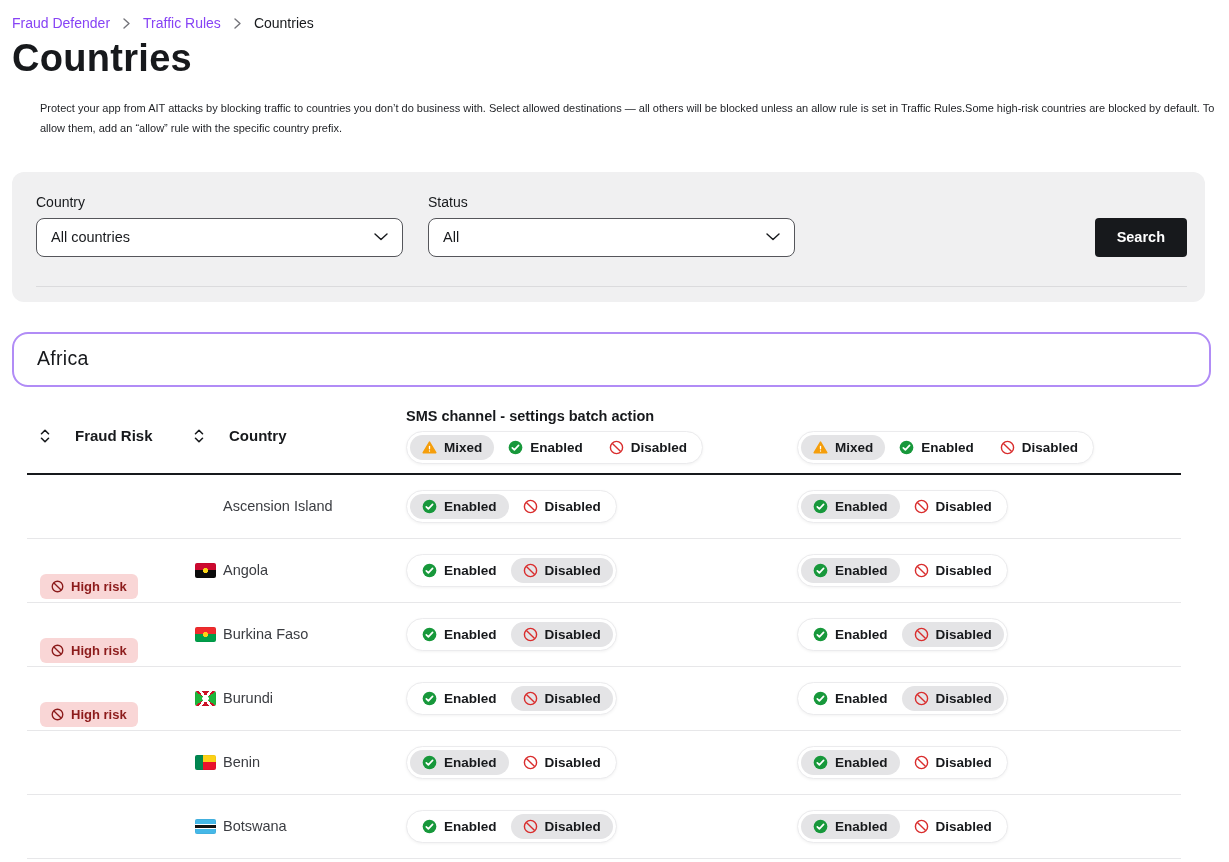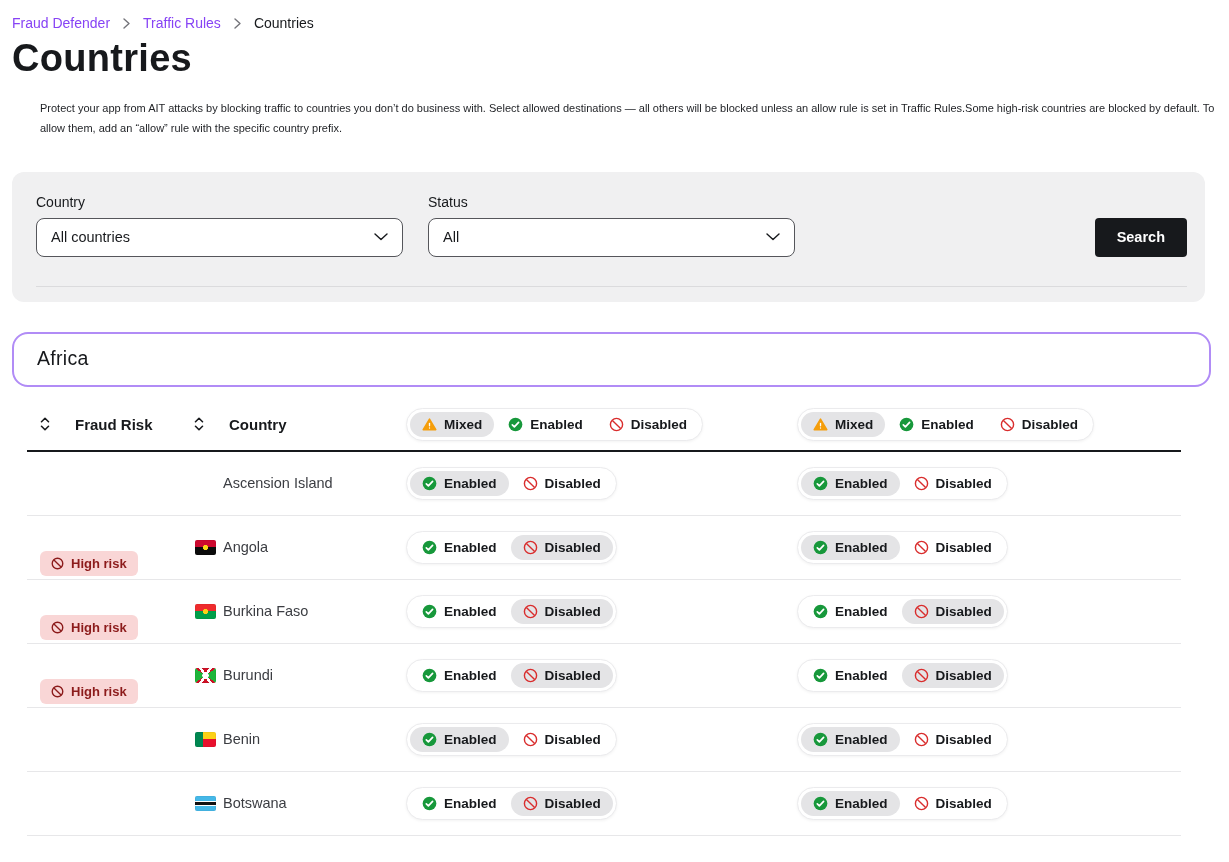--- a/index.html
+++ b/index.html
@@ -195,20 +195,21 @@
       <span class="ic">
         <svg width="10" height="14" viewBox="0 0 10 14">
             <path d="M1.5 4.7L5 1.3l3.5 3.4" fill="none" stroke="#17191C" stroke-width="1.6" stroke-linecap="round" stroke-linejoin="round"></path>
             <path d="M1.5 9.3L5 12.7l3.5-3.4" fill="none" stroke="#17191C" stroke-width="1.6" stroke-linecap="round" stroke-linejoin="round"></path>
           </svg>
       </span>
       <span>Country</span>
     </button>
 
     <div class="th-batch">
+      <div class="batch-label">SMS channel - settings batch action</div>
       <div class="pillgroup">
         <button class="pill selected">
           <span class="ic ic-warn">
             <svg width="15" height="15" viewBox="0 0 16 16">
                 <path d="M8 2.2L14.7 13.5H1.3z" fill="currentColor" stroke="currentColor" stroke-width="1.6" stroke-linejoin="round"></path>
                 <rect x="7.3" y="6.2" width="1.4" height="3.8" rx="0.7" fill="#fff"></rect>
                 <rect x="7.3" y="10.9" width="1.4" height="1.5" rx="0.7" fill="#fff"></rect>
               </svg>
           </span>
           <span>Mixed</span>

